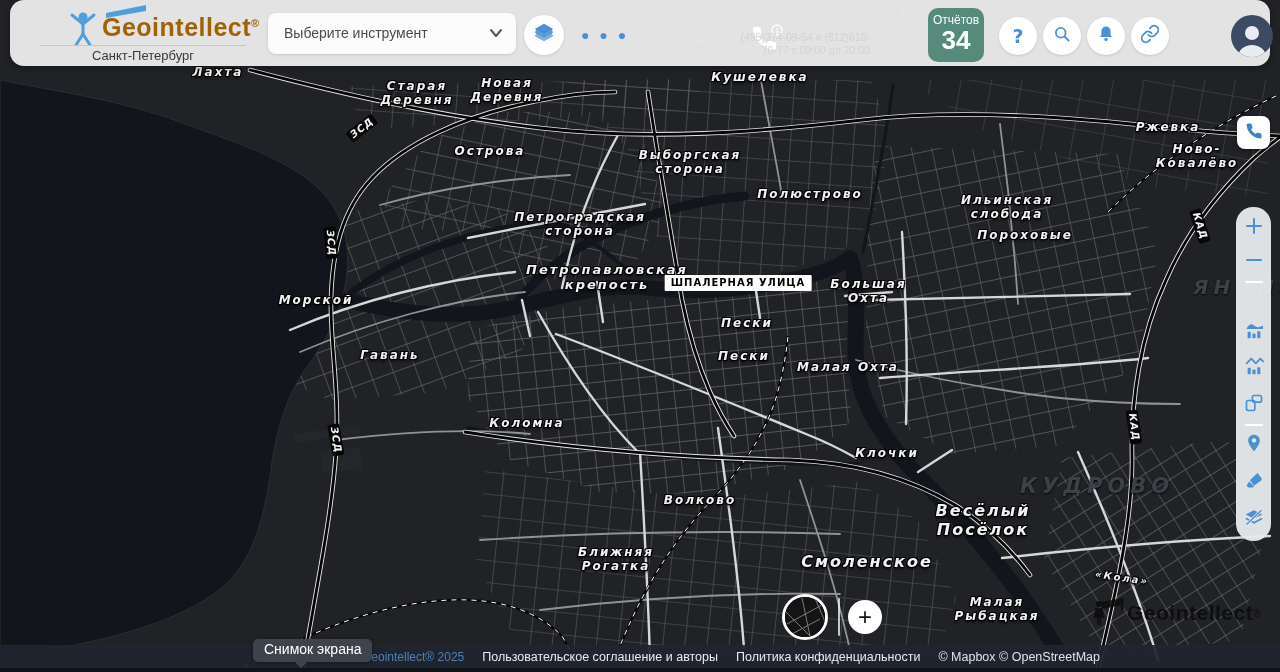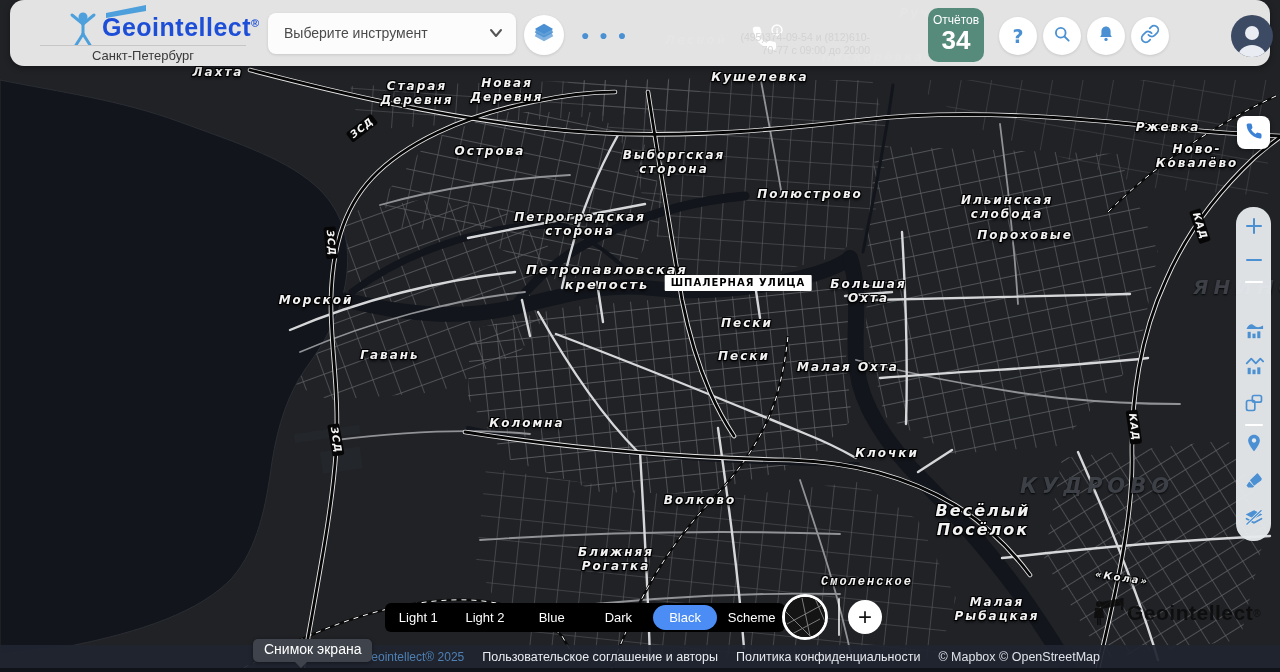--- a/index.html
+++ b/index.html
@@ -21,21 +21,21 @@
   .mlabel.box{background:#ffffff;color:#000;font-style:normal;letter-spacing:1px;padding:2px 6px;
               text-shadow:none;border-radius:1px;}
   .mlabel.faint{color:rgba(150,154,160,.55);text-shadow:none;}
 
   
   .header{position:absolute;left:10px;right:10px;top:0;height:66px;background:rgba(233,233,233,.97);
           border-radius:14px;z-index:10;box-shadow:0 2px 6px rgba(0,0,0,.35);}
   .brand{position:absolute;left:22px;top:2px;width:222px;height:62px;}
   .brand-person{position:absolute;left:36px;top:8px;}
   .brand-flag{position:absolute;left:72px;top:2px;}
-  .brand-title{position:absolute;left:70px;top:11px;font-size:25px;font-weight:bold;color:#1d4ed8;
+  .brand-title{position:absolute;left:70px;top:11px;font-size:25px;font-weight:bold;color:#a16207;
                letter-spacing:.5px;}
   .brand-reg{font-size:11px;vertical-align:super;}
   .brand-divider{position:absolute;left:8px;top:43px;width:206px;height:1px;background:#c6c6c6;}
   .brand-city{position:absolute;left:8px;top:46px;width:206px;text-align:center;font-size:13px;color:#3a3a3a;}
   .tool-select{position:absolute;left:258px;top:13px;width:248px;height:41px;background:#fcfcfc;
                border-radius:8px;box-shadow:0 1px 3px rgba(0,0,0,.12);cursor:pointer;}
   .tool-select .val{position:absolute;left:16px;top:0;line-height:41px;font-size:14px;color:#4b4b4b;}
   .tool-select .chev{position:absolute;right:12px;top:13px;}
   .circle-btn{position:absolute;width:38px;height:38px;border-radius:50%;background:#fff;top:17px;
               box-shadow:0 1px 3px rgba(0,0,0,.12);display:flex;align-items:center;justify-content:center;
@@ -220,21 +220,21 @@
         <span class="mlabel" style="left: 218px; top: 72px; font-size: 12px;">Лахта</span>
         <span class="mlabel" style="left: 417px; top: 93px; font-size: 12px;">Старая
 Деревня</span>
         <span class="mlabel" style="left: 507px; top: 90px; font-size: 12px;">Новая
 Деревня</span>
         <span class="mlabel" style="left: 760px; top: 77px; font-size: 12px;">Кушелевка</span>
         <span class="mlabel" style="left: 1168px; top: 127px; font-size: 12px;">Ржевка</span>
         <span class="mlabel" style="left: 1197px; top: 156px; font-size: 12px;">Ново-
 Ковалёво</span>
         <span class="mlabel" style="left: 490px; top: 151px; font-size: 12px;">Острова</span>
-        <span class="mlabel" style="left: 674px; top: 162px; font-size: 12px;">Выборгская
+        <span class="mlabel" style="left: 690px; top: 162px; font-size: 12px;">Выборгская
 сторона</span>
         <span class="mlabel" style="left: 810px; top: 194px; font-size: 12px;">Полюстрово</span>
         <span class="mlabel" style="left: 1007px; top: 207px; font-size: 12px;">Ильинская
 слобода</span>
         <span class="mlabel" style="left: 1025px; top: 235px; font-size: 12px;">Пороховые</span>
         <span class="mlabel" style="left: 580px; top: 224px; font-size: 12px;">Петроградская
 сторона</span>
         <span class="mlabel" style="left: 607px; top: 277px; font-size: 13px;">Петропавловская
 крепость</span>
         <span class="mlabel" style="left: 855px; top: 291px; font-size: 12px; padding-left: 27px;">Большая
@@ -244,21 +244,21 @@
         <span class="mlabel" style="left: 316px; top: 300px; font-size: 12px;">Морской</span>
         <span class="mlabel" style="left: 828px; top: 367px; font-size: 12px; padding-left: 40px;">Малая Охта</span>
         <span class="mlabel" style="left: 390px; top: 355px; font-size: 12px;">Гавань</span>
         <span class="mlabel" style="left: 527px; top: 423px; font-size: 12px;">Коломна</span>
         <span class="mlabel" style="left: 887px; top: 453px; font-size: 12px;">Клочки</span>
         <span class="mlabel" style="left: 700px; top: 500px; font-size: 12px;">Волково</span>
         <span class="mlabel" style="left: 967px; top: 521px; font-size: 16px; margin-left: 16px;">Весёлый
 Посёлок</span>
         <span class="mlabel" style="left: 616px; top: 559px; font-size: 12px;">Ближняя
 Рогатка</span>
-        <span class="mlabel" style="left: 867px; top: 582px; font-size: 12px; font-family: Liberation Mono, monospace;">Смоленское</span>
+        <span class="mlabel" style="left: 867px; top: 562px; font-size: 16px;">Смоленское</span>
         <span class="mlabel" style="left: 997px; top: 609px; font-size: 12px;">Малая
 Рыбацкая</span>
         <span class="mlabel city" style="left: 1097px; top: 486px; font-size: 21px;">КУДРОВО</span>
         <span class="mlabel city" style="left: 1263px; top: 288px; font-size: 20px;">ЯНИНО-1</span>
         <span class="mlabel road" style="left: 362px; top: 128px; font-size: 10px; transform: translate(-50%, -50%) rotate(-38deg);">ЗСД</span>
         <span class="mlabel road" style="left: 331px; top: 243px; font-size: 10px; transform: translate(-50%, -50%) rotate(85deg);">ЗСД</span>
         <span class="mlabel road" style="left: 336px; top: 440px; font-size: 10px; transform: translate(-50%, -50%) rotate(80deg);">ЗСД</span>
         <span class="mlabel road" style="left: 1200px; top: 226px; font-size: 10px; transform: translate(-50%, -50%) rotate(72deg);">КАД</span>
         <span class="mlabel road" style="left: 1134px; top: 427px; font-size: 10px; transform: translate(-50%, -50%) rotate(82deg);">КАД</span>
         <span class="mlabel" style="left: 1122px; top: 578px; font-size: 10px; transform: translate(-50%, -50%) rotate(8deg);">«Кола»</span>
@@ -443,28 +443,20 @@
     <div class="ic" style="margin-top:15px;">
       <svg width="20" height="20" viewBox="0 0 24 24">
         <path d="M12 4 L22 9 12 14 2 9 Z" fill="#4a90d2"></path>
         <path d="M3 14 L12 19 21 14" stroke="#4a90d2" stroke-width="2" fill="none" stroke-linecap="round"></path>
         <line x1="3" y1="21" x2="21" y2="4" stroke="#e8ebee" stroke-width="3.4"></line>
         <line x1="3" y1="21" x2="21" y2="4" stroke="#4a90d2" stroke-width="1.6"></line>
       </svg>
     </div>
   </div>
 
-  <div class="theme-bar">
-    <span class="theme-item">Light 1</span>
-    <span class="theme-item">Light 2</span>
-    <span class="theme-item">Blue</span>
-    <span class="theme-item">Dark</span>
-    <span class="theme-item sel">Black</span>
-    <span class="theme-item">Scheme</span>
-  </div>
   <div class="map-preview">
     <svg width="40" height="40" viewBox="0 0 40 40">
       <rect width="40" height="40" fill="#141414"></rect>
       <g stroke="#7c7c7c" stroke-width="1" fill="none">
         <path d="M2,27 L37,8"></path>
           <path d="M7,37 L35,22"></path>
           <path d="M17,1 L25,39"></path>
           <path d="M1,15 L27,41"></path>
           <path d="M29,-1 L41,27"></path>
       </g>

